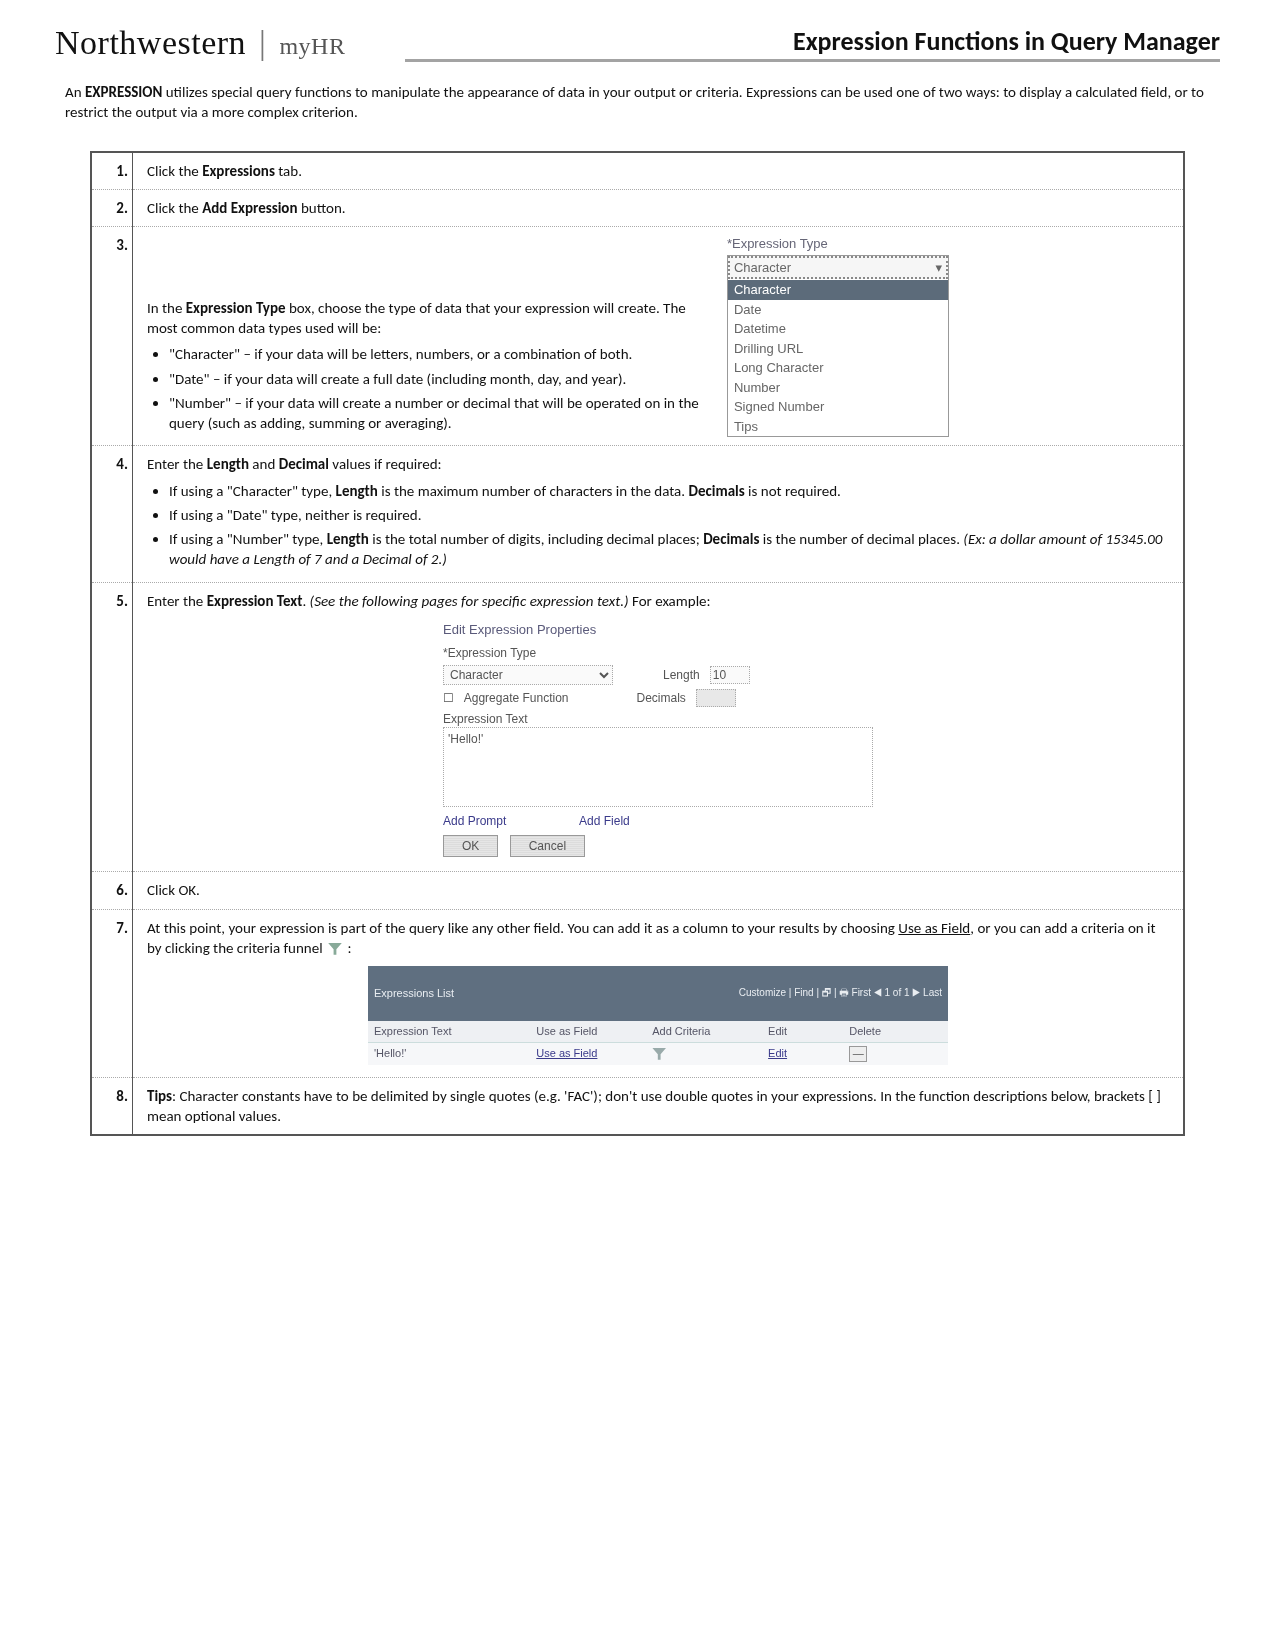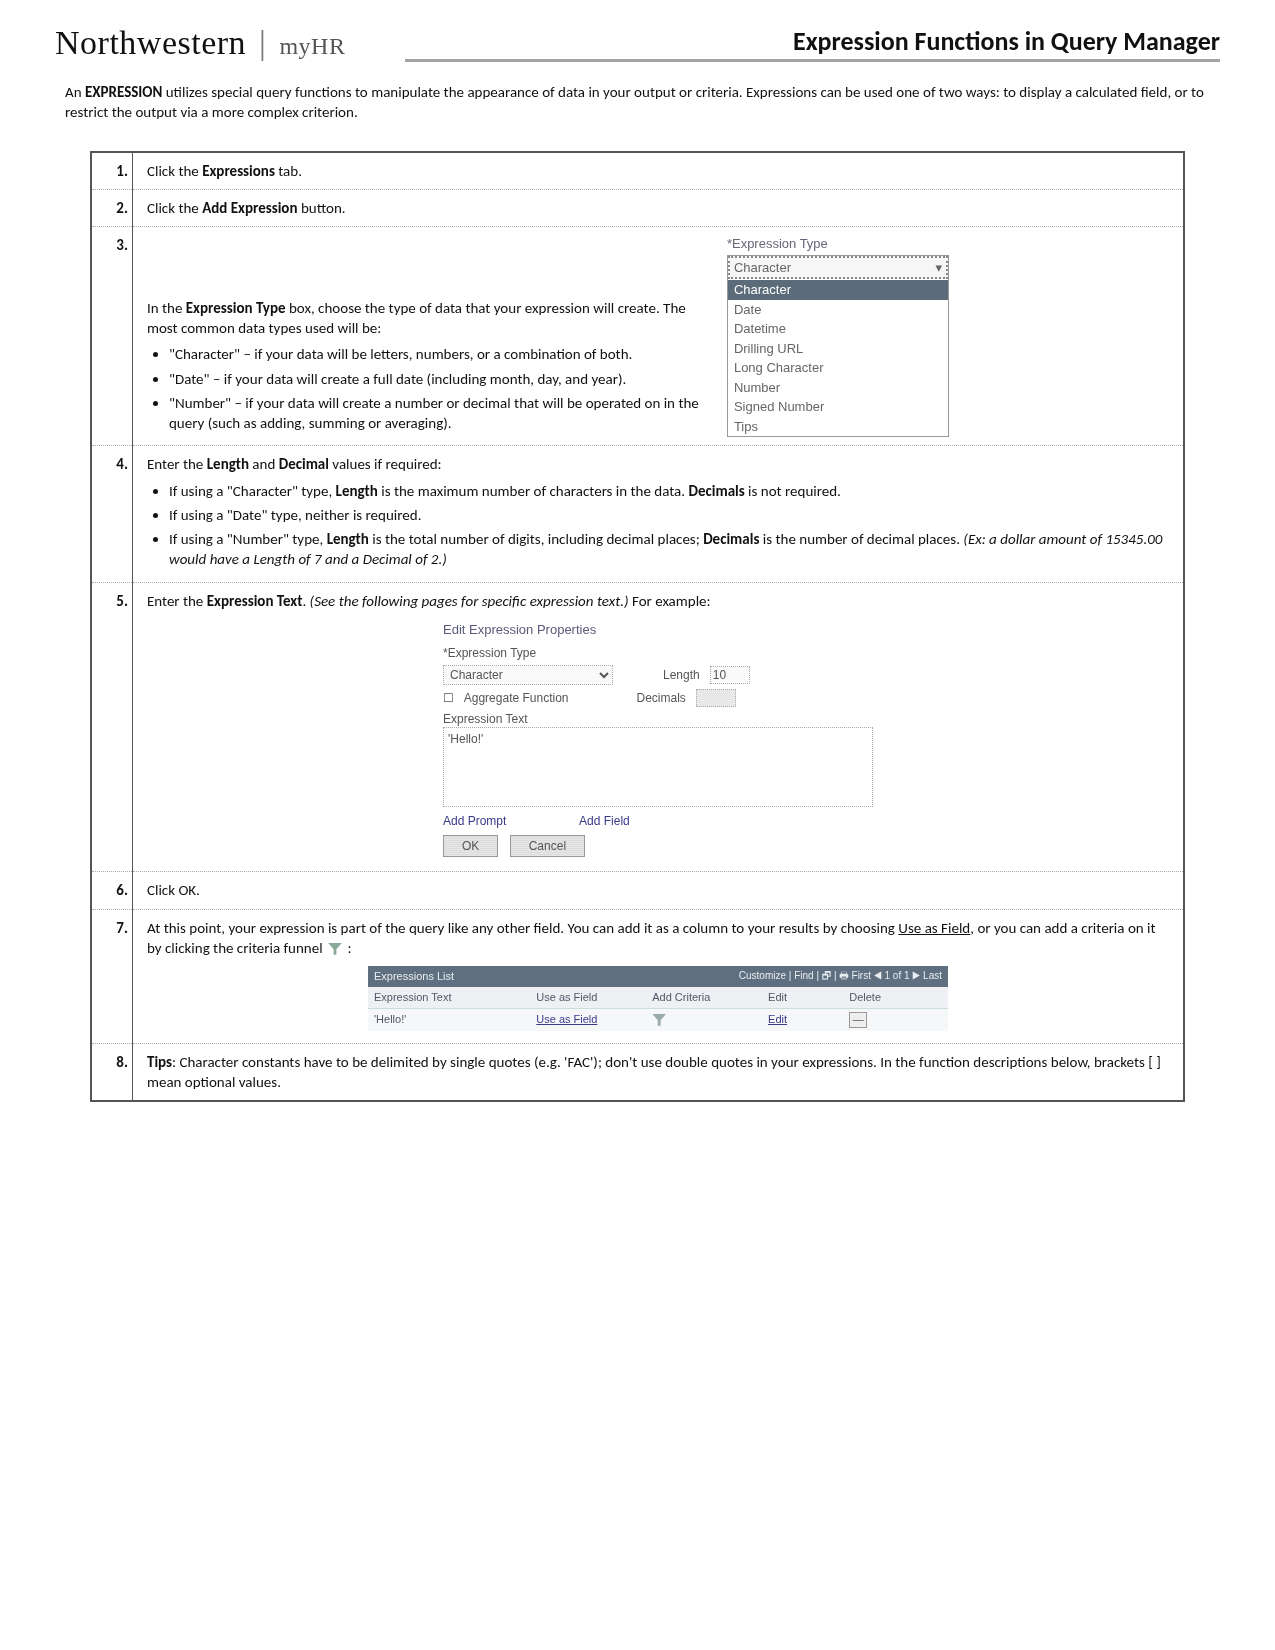--- a/index.html
+++ b/index.html
@@ -105,21 +105,21 @@
   .editbox .btns span{
     display:inline-block;border:1px solid #999;
     background:repeating-linear-gradient(0deg,#e6e6e6,#e6e6e6 1px,#dcdcdc 1px,#dcdcdc 2px);
     padding:2px 18px;font-size:12px;color:#555;margin-right:8px;
   }
   
   .exlist{
     width:580px;margin:8px auto 4px auto;font-family:Arial;font-size:11px;color:#555;
   }
   .exlist .bar{
-    background:#5f6f80;color:#e9edf1;padding:3px 6px;display:flex;justify-content:space-between;
+    background:#5f6f80;color:#e9edf1;padding:20px 6px;display:flex;justify-content:space-between;
   }
   .exlist .hdrrow,.exlist .datarow{
     display:grid;grid-template-columns:1.4fr 1fr 1fr 0.7fr 0.8fr;
     background:#eef0f3;padding:3px 6px;color:#556;
   }
   .exlist .hdrrow{font-weight:400;border-bottom:1px solid #cdd}
   .exlist .datarow{background:#f6f7f9}
   .exlist a{color:#3a3a8a;text-decoration:underline}
   .funnel{display:inline-block;width:14px;height:12px;position:relative;top:2px}
   .funnel::before{content:"";position:absolute;inset:0;

